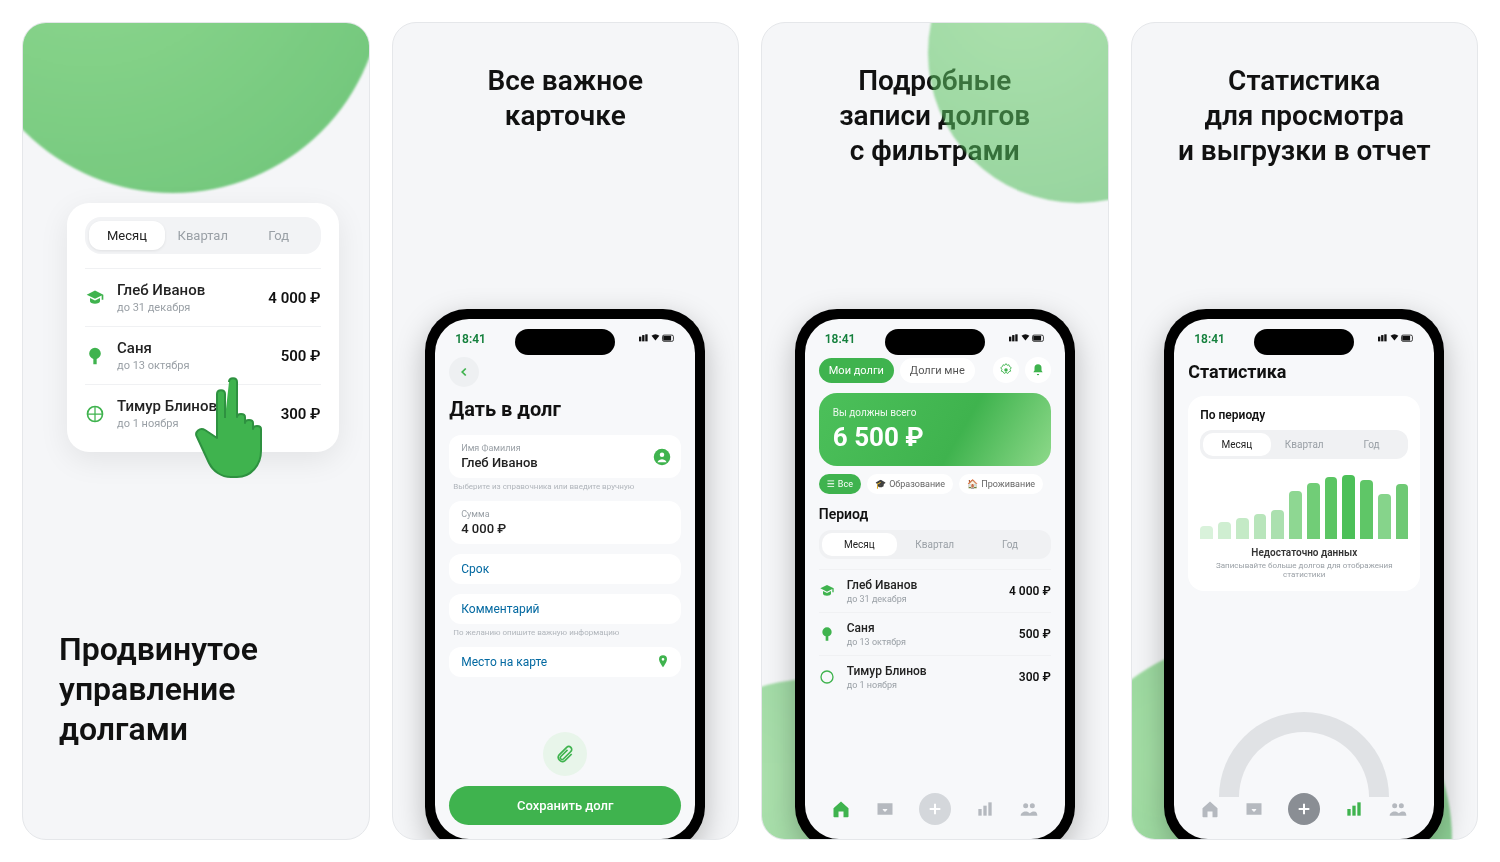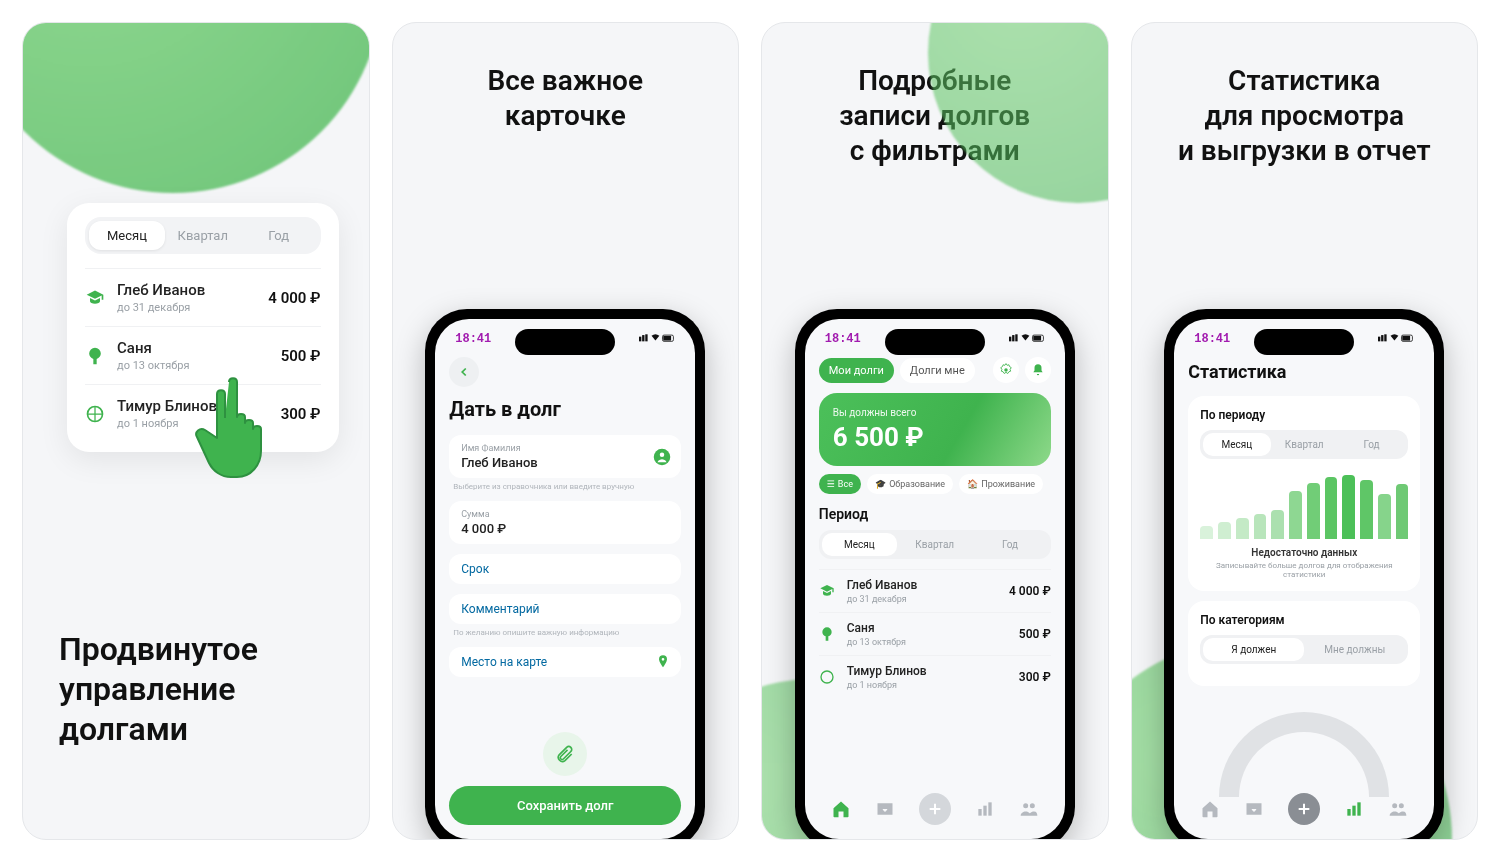--- a/index.html
+++ b/index.html
@@ -127,23 +127,22 @@
   border-radius: 14px;
   z-index: 10;
 }
 .status-bar {
   display: flex;
   justify-content: space-between;
   align-items: center;
   padding: 10px 20px 0;
   font-size: 12px;
   font-weight: 600;
-  color: #a21caf;
+  color: #15803d;
   height: 30px;
-  font-family: Liberation Mono, monospace;
 }
 .phone-content {
   padding: 8px 14px 0;
   height: calc(100% - 30px);
   position: relative;
 }
 .panel-top-title {
   text-align: center;
   padding: 40px 20px 0;
 }
@@ -663,27 +662,20 @@
               <div class="bar" style="height: 80%; background: rgb(113, 205, 119);"></div>
               <div class="bar" style="height: 88%; background: rgb(91, 197, 99);"></div>
               <div class="bar" style="height: 92%; background: rgb(76, 192, 88);"></div>
               <div class="bar" style="height: 85%; background: rgb(95, 198, 103);"></div>
               <div class="bar" style="height: 65%; background: rgb(134, 212, 139);"></div>
               <div class="bar" style="height: 78%; background: rgb(110, 201, 116);"></div>
             </div>
           <div class="no-data">Недостаточно данных</div>
           <div class="no-data-sub">Записывайте больше долгов для отображения статистики</div>
         </div>
-        <div class="stat-card">
-          <div class="stat-title">По категориям</div>
-          <div class="mini-tabs">
-            <div class="mini-tab active">Я должен</div>
-            <div class="mini-tab">Мне должны</div>
-          </div>
-        </div>
         <div class="arc"></div>
         <div class="tabbar">
           <span class="tabbar-item">
               <svg width="20" height="20" viewBox="0 0 24 24" fill="currentColor">
                 <path d="M3 11l9-8 9 8v10a1 1 0 01-1 1h-5v-7h-6v7H4a1 1 0 01-1-1V11z"></path>
               </svg>
             </span>
           <span class="tabbar-item">
               <svg width="20" height="20" viewBox="0 0 24 24" fill="currentColor">
                 <path d="M3 5h18v14H3zM3 12h6l2 3h2l2-3h6"></path>

